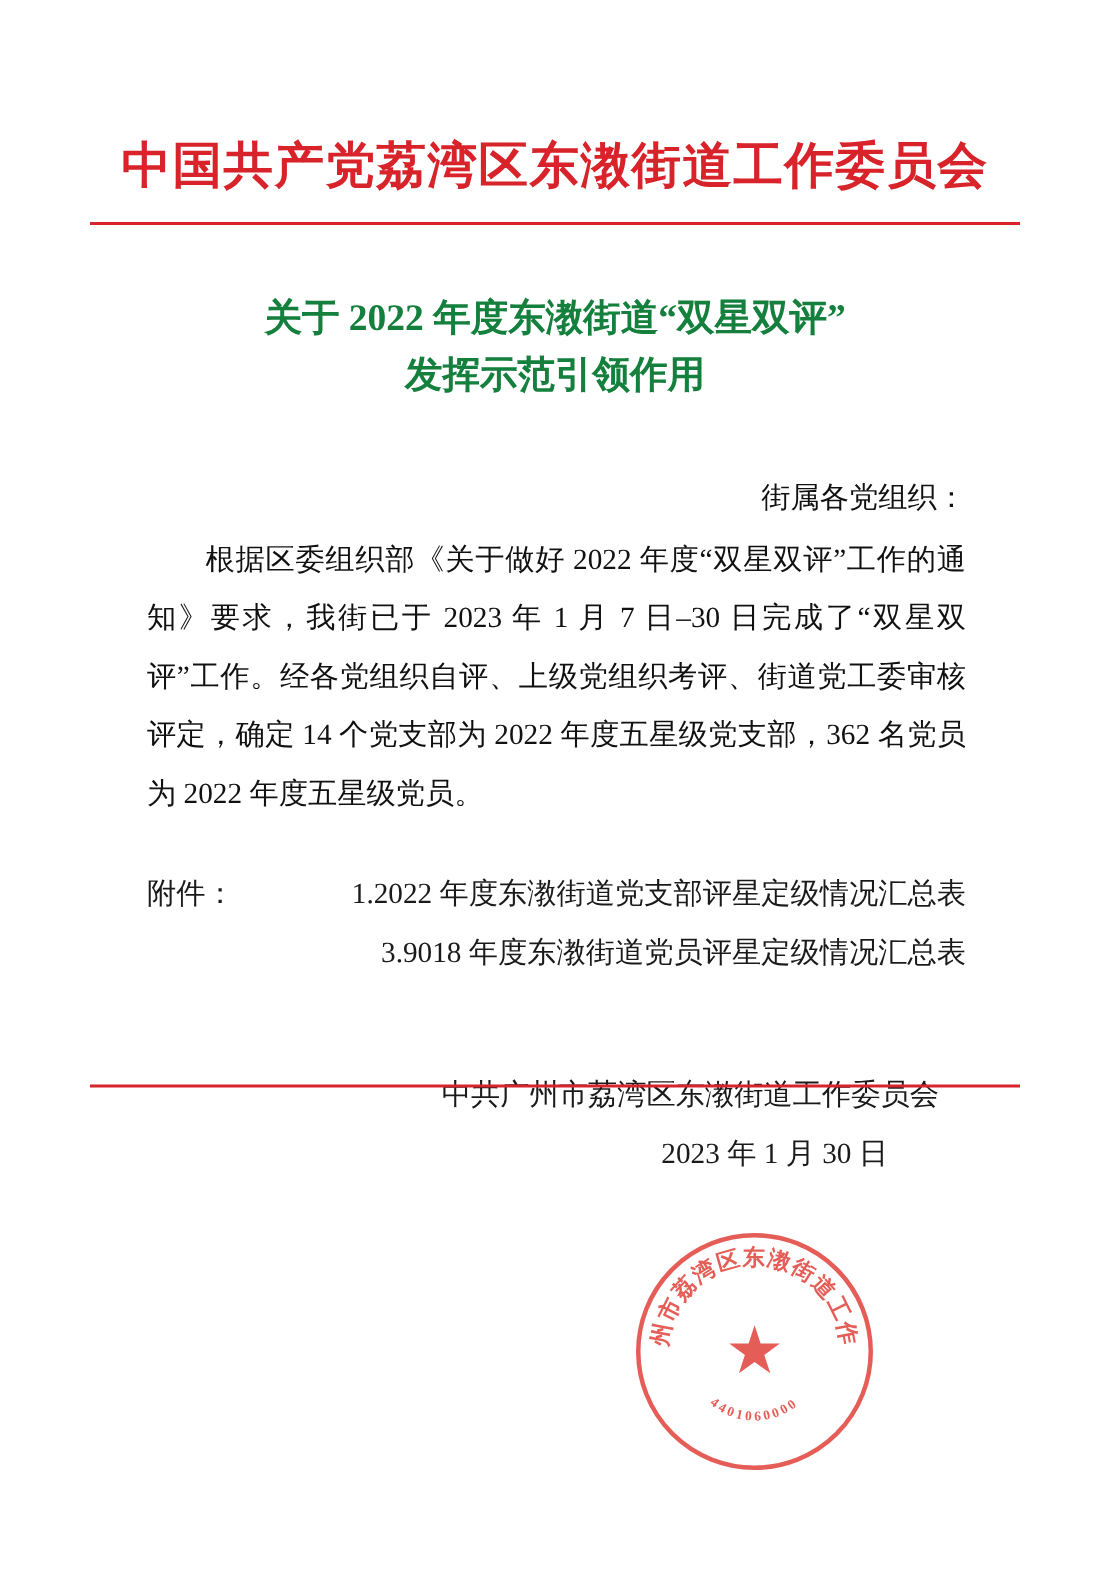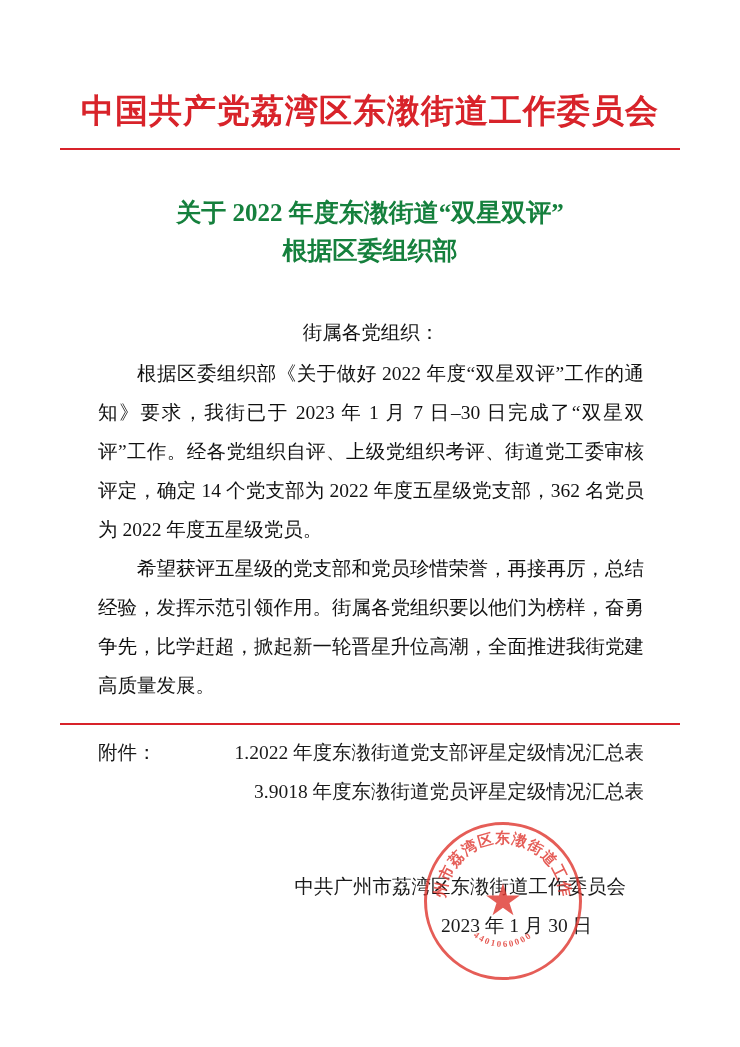--- a/index.html
+++ b/index.html
@@ -62,21 +62,21 @@
   
   .body-wrap {
     margin-top: 42px;
     font-size: 19.5px;
     line-height: 2.0;
     color: #111;
     padding: 0 36px 0 38px;
   }
   .salutation {
     margin: 0 0 2px 0;
-    text-align: center;
+    text-align: right;
   }
   .para {
     margin: 0;
     text-indent: 2em;
     text-align: justify;
     text-justify: inter-ideograph;
   }
 
   
   .attachments {
@@ -177,27 +177,26 @@
 
 <div class="page">
 
   <div class="masthead">
     <div class="masthead-title">中国共产党荔湾区东漖街道工作委员会</div>
     <div class="masthead-rule"></div>
   </div>
 
   <div class="doc-title">
     <span class="line">关于 2022 年度东漖街道“双星双评”</span>
-    <span class="line">根据区委组织部</span>
+    <span class="line">发挥示范引领作用</span>
   </div>
 
   <div class="body-wrap">
     <p class="salutation">街属各党组织：</p>
     <p class="para">根据区委组织部《关于做好 2022 年度“双星双评”工作的通知》要求，我街已于 2023 年 1 月 7 日–30 日完成了“双星双评”工作。经各党组织自评、上级党组织考评、街道党工委审核评定，确定 14 个党支部为 2022 年度五星级党支部，362 名党员为 2022 年度五星级党员。</p>
-    <p class="para">希望获评五星级的党支部和党员珍惜荣誉，再接再厉，总结经验，发挥示范引领作用。街属各党组织要以他们为榜样，奋勇争先，比学赶超，掀起新一轮晋星升位高潮，全面推进我街党建高质量发展。</p>
   </div>
 
   <div class="attachments">
     <div class="attach-row">
       <div class="attach-label">附件：</div>
       <div class="attach-list">
         <div class="attach-item">1.2022 年度东漖街道党支部评星定级情况汇总表</div>
         <div class="attach-item">3.9018 年度东漖街道党员评星定级情况汇总表</div>
       </div>
     </div>

